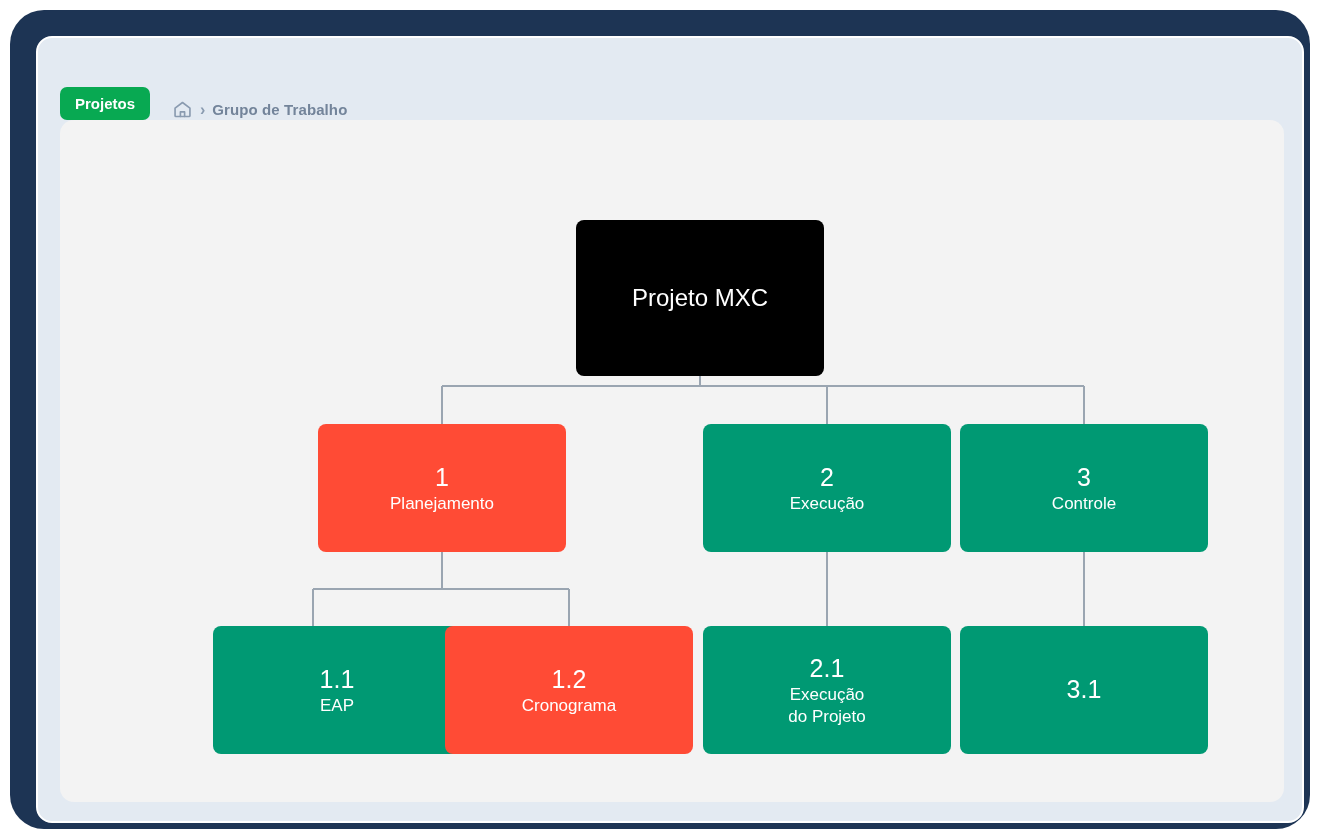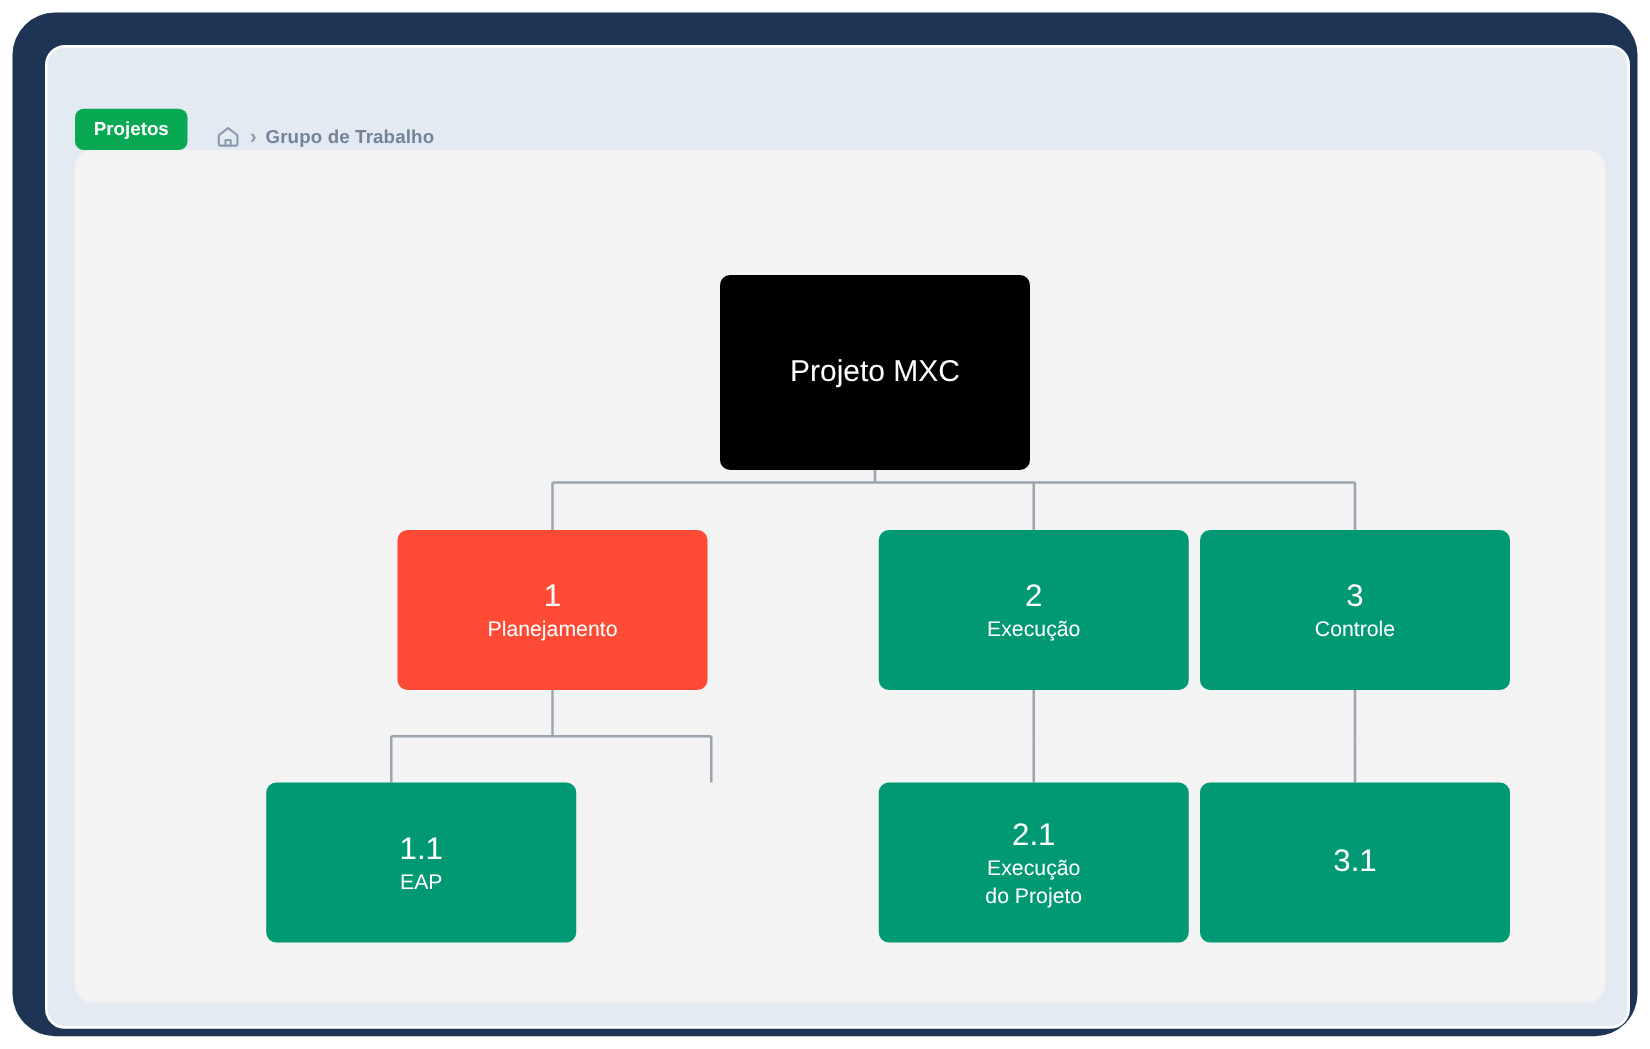--- a/index.html
+++ b/index.html
@@ -193,20 +193,24 @@
             <div class="node-label">Execução</div>
           </div>
           <div class="node" style="left: 900px; top: 304px; width: 248px; height: 128px; background: rgb(0, 153, 115);">
             <div class="node-code">3</div>
             <div class="node-label">Controle</div>
           </div>
           <div class="node" style="left: 129px; top: 506px; width: 248px; height: 128px; background: rgb(0, 153, 115); margin-left: 24px;">
             <div class="node-code">1.1</div>
             <div class="node-label">EAP</div>
           </div>
+          <div class="node" style="left: 385px; top: 506px; width: 248px; height: 128px; background: rgb(255, 75, 53);">
+            <div class="node-code">1.2</div>
+            <div class="node-label">Cronograma</div>
+          </div>
           <div class="node" style="left: 643px; top: 506px; width: 248px; height: 128px; background: rgb(0, 153, 115);">
             <div class="node-code">2.1</div>
             <div class="node-label">Execução
 do Projeto</div>
           </div>
           <div class="node" style="left: 900px; top: 506px; width: 248px; height: 128px; background: rgb(0, 153, 115);">
             <div class="node-code">3.1</div>
           </div>
         </div>
     </div>

